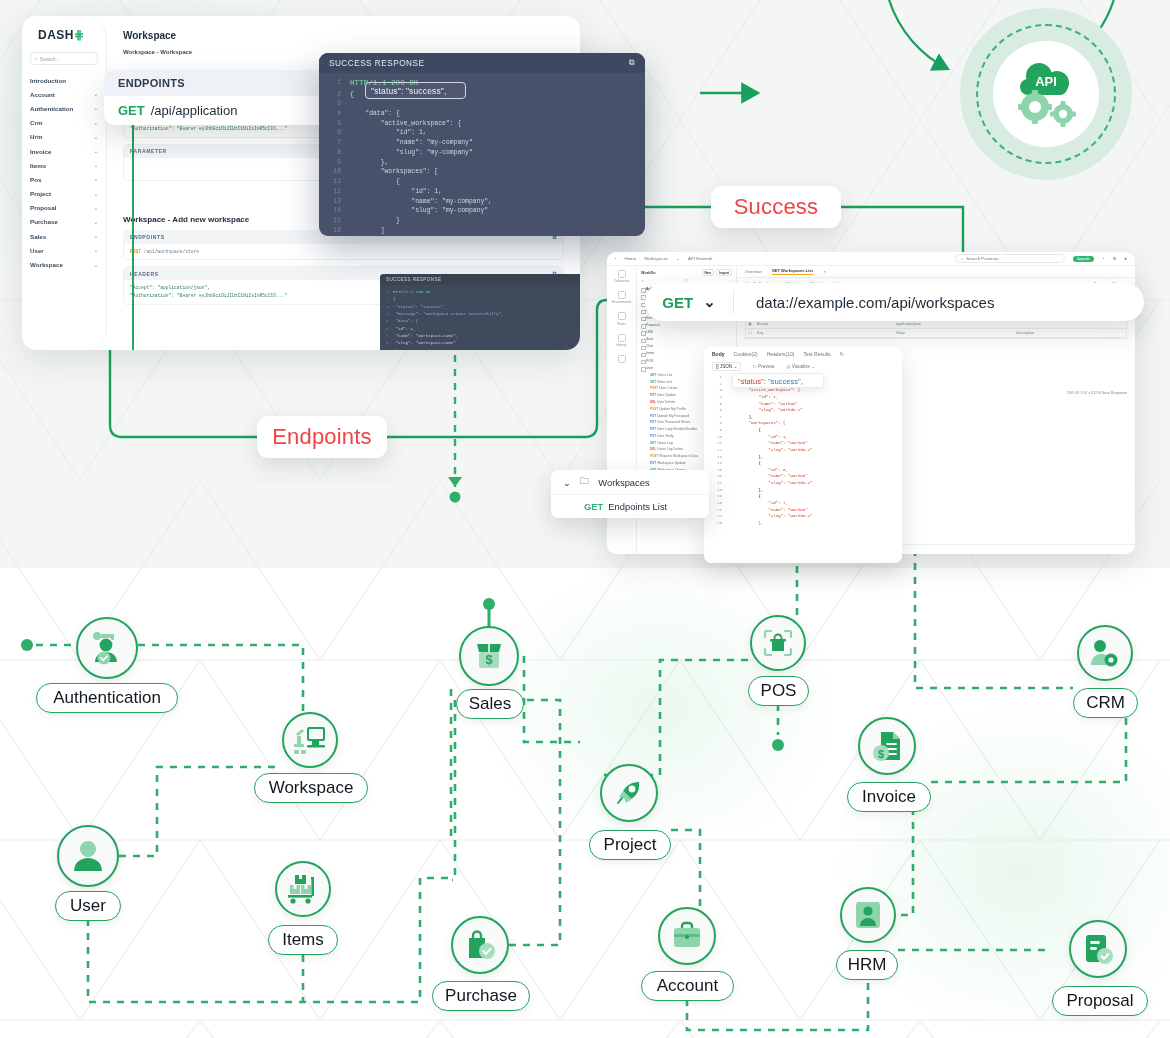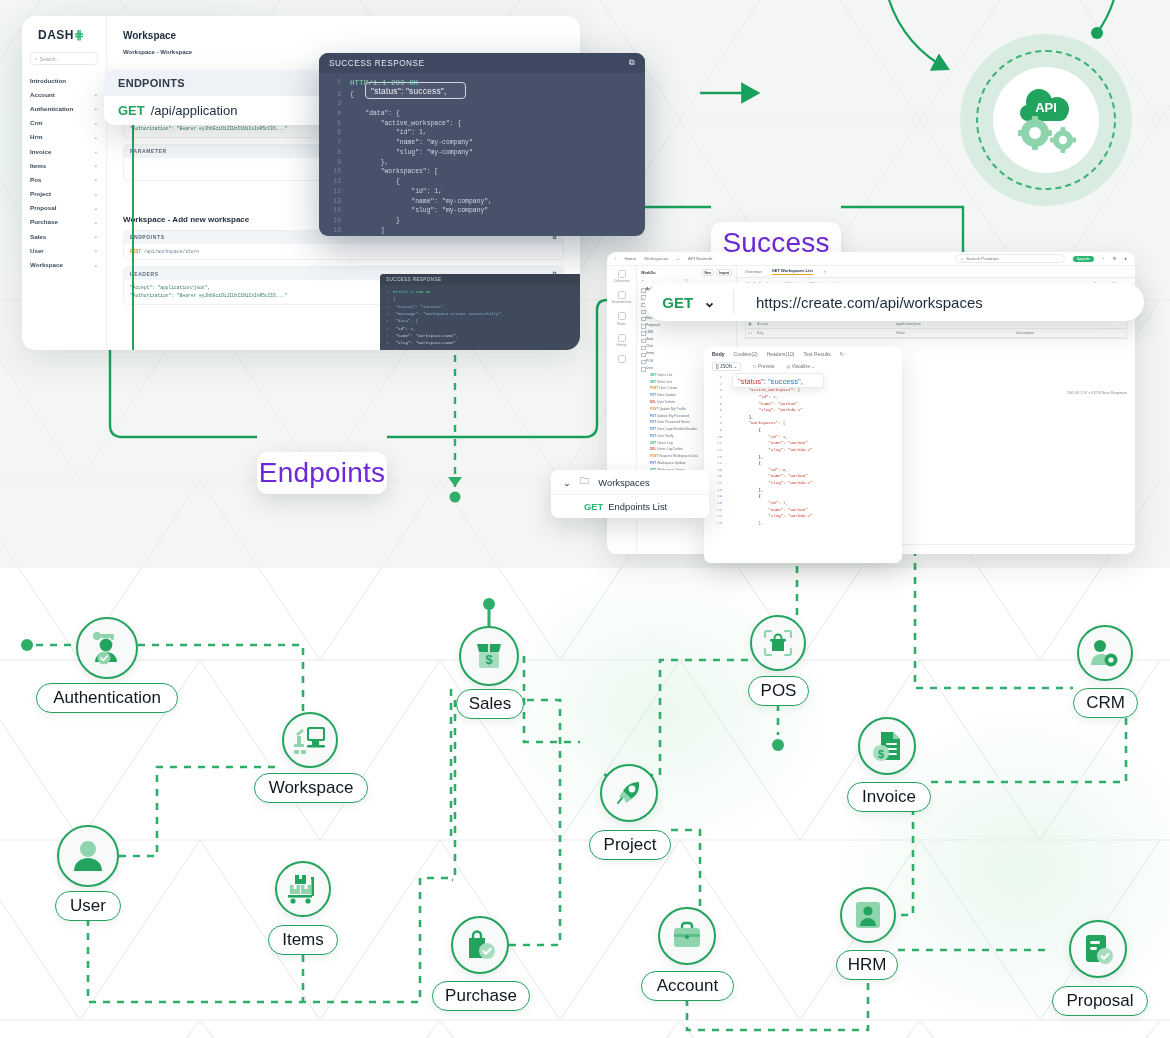--- a/index.html
+++ b/index.html
@@ -34,21 +34,21 @@
   #wires { position:absolute; inset:0; width:1170px; height:1038px; pointer-events:none; }
 
   
   .docs-window {
     position:absolute; left:22px; top:16px; width:558px; height:334px;
     background:#fff; border-radius:14px; overflow:hidden;
     box-shadow: 0 10px 34px rgba(20,40,30,.12);
   }
   .docs-side {
     position:absolute; left:0; top:0; width:85px; height:100%;
-    background:#fff; border-right:1px solid #eef1f0;
+    background:#fff; border-right:1px solid #eef1f0;border-radius:21px;
   }
   .brand {
     margin:12px 0 0 16px; font-size:12px; font-weight:800; letter-spacing:.5px;
     color:#1c2b3a; font-family:"Liberation Sans",sans-serif;
   }
   .brand .dash-bar { color:#2bb673; }
   .side-search {
     margin:10px 8px 0 8px; height:13px; border:1px solid #e7ebe9; border-radius:4px;
     font-size:5px; color:#9aa4a0; display:flex; align-items:center; padding-left:4px; gap:2px;
   }
@@ -127,27 +127,27 @@
   .sc-hltext {
     position:absolute; left:52px; top:12px; font-size:8.4px; color:#eef2f7;
     font-family:"Liberation Sans", sans-serif; letter-spacing:.2px;
   }
 
   
   .chip {
     position:absolute; background:#fff; border-radius:11px;
     box-shadow:0 8px 22px rgba(20,40,30,.14);
     display:flex; align-items:center; justify-content:center;
-    font-size:28px; color:#6d28d9; font-weight:400; letter-spacing:.2px;margin-top:36px;
+    font-size:22px; color:#ef4444; font-weight:400; letter-spacing:.2px;
   }
   .chip-success { left:711px; top:186px; width:130px; height:42px; }
   .chip-endpoints { left:257px; top:416px; width:130px; height:42px; }
 
   
-  .api-badge { position:absolute; left:960px; top:34px; width:172px; height:172px; }
+  .api-badge { position:absolute; left:960px; top:8px; width:172px; height:172px; }
   .api-ring-soft {
     position:absolute; inset:0; border-radius:50%;
     background:#d9ece1;
   }
   .api-ring-dash {
     position:absolute; left:16px; top:16px; width:140px; height:140px;
     border-radius:50%; border:2px dashed #3bb273;
   }
   .api-core {
     position:absolute; left:33px; top:33px; width:106px; height:106px;
@@ -683,21 +683,21 @@
       </div>
     </div>
   </div>
 
   <div class="url-bar">
     <div class="url-method">
       <span>GET</span>
       <span style="color:#1c2b3a;">⌄</span>
     </div>
     <div class="url-div"></div>
-    <div class="url-text">https://create.com/api/workspaces</div>
+    <div class="url-text">data://example.com/api/workspaces</div>
   </div>
 
   <div class="json-panel">
     <div class="jp-tabs">
       <span class="act">Body</span>
       <span>Cookies(2)</span>
       <span>Headers(10)</span>
       <span>Test Results</span>
       <span>↻</span>
     </div>

